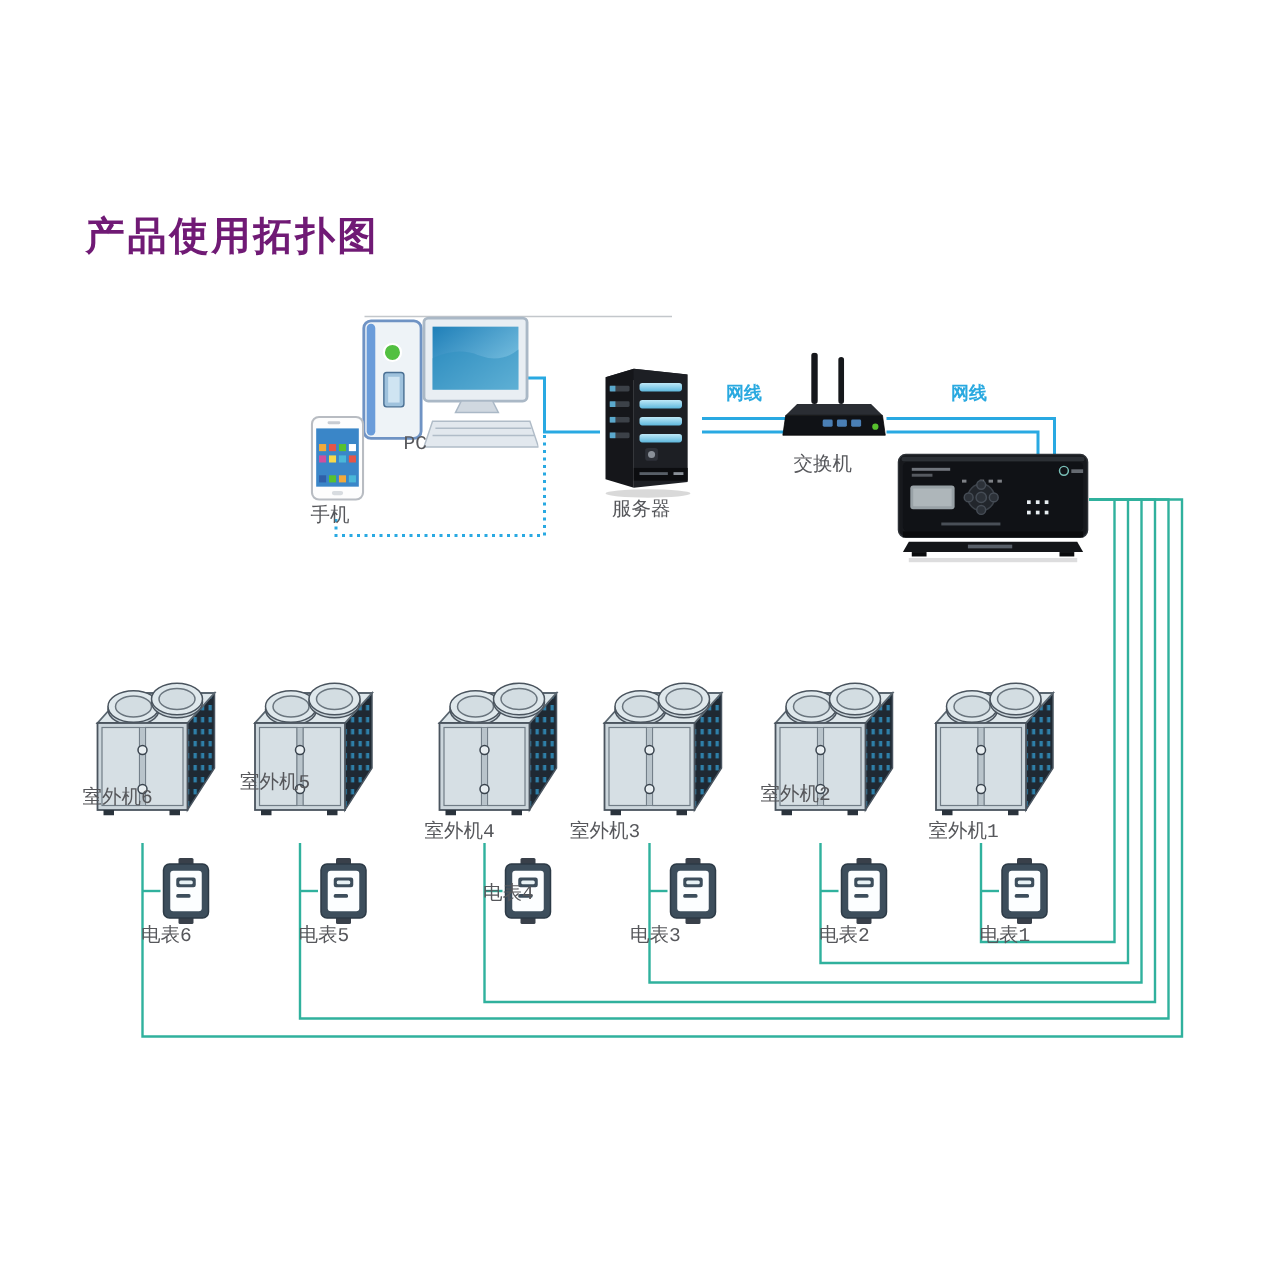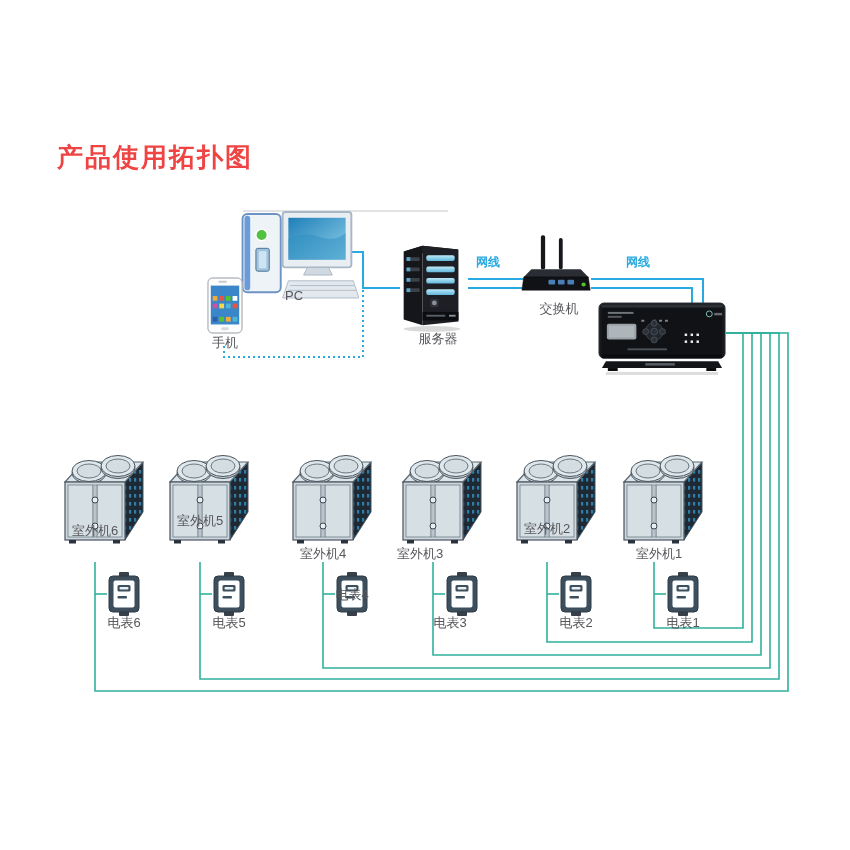--- a/index.html
+++ b/index.html
@@ -1,24 +1,24 @@
 <!DOCTYPE html>
 <html><head>
 <meta charset="utf-8">
 <style>
   html,body{margin:0;padding:0;background:#ffffff;}
   #stage{position:relative;width:850px;height:850px;background:#ffffff;overflow:hidden;
          font-family:"Liberation Sans",sans-serif;}
   #page-title{position:absolute;left:57px;top:140px;font-size:26px;font-weight:700;
-      letter-spacing:2px;color:#ef4444;font-family:"Liberation Sans",sans-serif;}
+      letter-spacing:2px;color:#701a75;font-family:"Liberation Sans",sans-serif;}
   .lines{position:absolute;left:0;top:0;z-index:1;}
   .dev{position:absolute;z-index:2;}
-  .dev-label{position:absolute;z-index:3;text-align:center;font-size:13px;color:#56575b;
-      font-family:Liberation Sans, sans-serif;}
-  .cable-label{position:absolute;z-index:3;font-size:12px;font-weight:700;
+  .dev-label{position:absolute;z-index:3;font-size:13px;color:#56575b;
+      font-family:Liberation Mono, monospace;}
+  .cable-label{position:absolute;z-index:3;text-align:center;font-size:12px;font-weight:700;
       color:#29a9e0;font-family:"Liberation Serif","DejaVu Serif",serif;}
   .hidden-defs{position:absolute;width:0;height:0;overflow:hidden;}
 </style>
 </head>
 <body>
 
 <div id="stage">
 
   <svg class="hidden-defs" aria-hidden="true">
     <defs>

